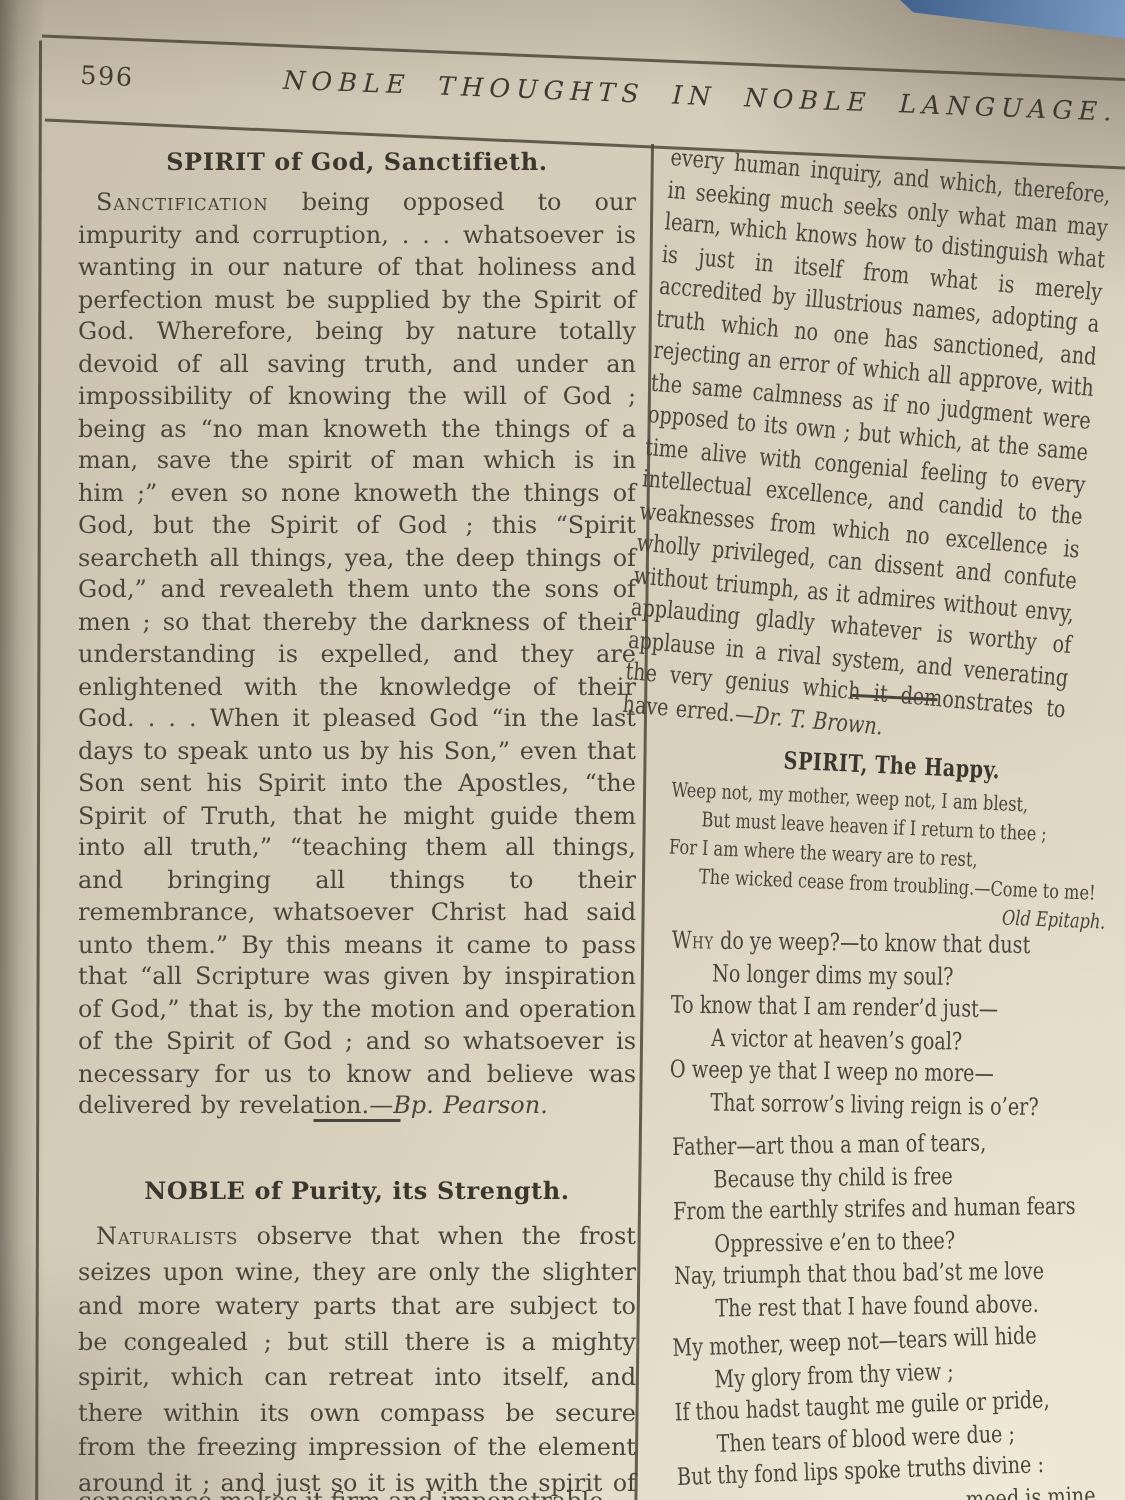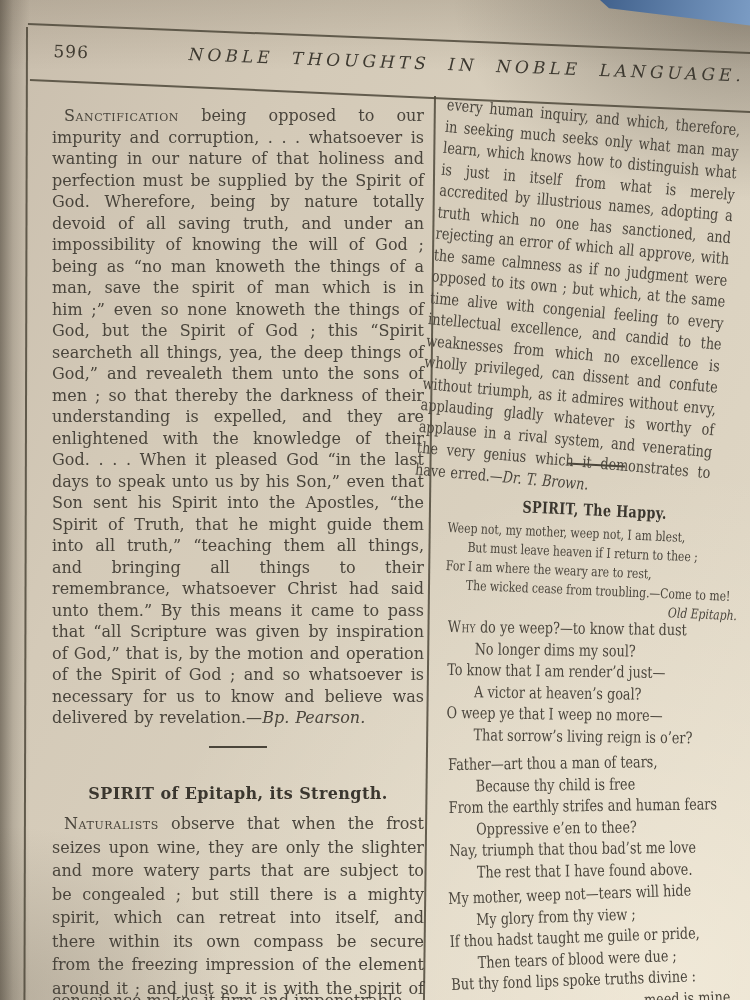--- a/index.html
+++ b/index.html
@@ -76,26 +76,27 @@
   <div class="rule frame-left"></div>
   <div class="rule head-rule"></div>
   <div class="rule col-divider"></div>
 
   <div class="running-head">
     <span class="pagenum">596</span>
     <span class="runtitle">NOBLE THOUGHTS IN NOBLE LANGUAGE.</span>
   </div>
 
   <div class="col-left">
+    <h2 class="art-heading">SPIRIT of God, Sanctifieth.</h2>
     <p class="body-para"><span class="lead">Sanctification</span><span> being opposed to our impurity and corruption, .&nbsp;.&nbsp;. whatsoever is wanting in our nature of that holiness and perfection must be supplied by the Spirit of God. Wherefore, being by nature totally devoid of all saving truth, and under an impossibility of knowing the will of God&nbsp;; being as “no man knoweth the things of a man, save the spirit of man which is in him&nbsp;;” even so none knoweth the things of God, but the Spirit of God&nbsp;; this “Spirit searcheth all things, yea, the deep things of God,” and revealeth them unto the sons of men&nbsp;; so that thereby the darkness of their understanding is expelled, and they are enlightened with the knowledge of their God. .&nbsp;.&nbsp;. When it pleased God “in the last days to speak unto us by his Son,” even that Son sent his Spirit into the Apostles, “the Spirit of Truth, that he might guide them into all truth,” “teaching them all things, and bringing all things to their remembrance, whatsoever Christ had said unto them.” By this means it came to pass that “all Scripture was given by inspiration of God,” that is, by the motion and operation of the Spirit of God&nbsp;; and so whatsoever is necessary for us to know and believe was delivered by revelation.—</span><span class="attr">Bp. Pearson.</span></p>
   </div>
 
   <div class="sec-divider" id="div-left"></div>
 
-  <h2 class="art-heading abs" id="h2-left">SPIRIT of Epitaph, its Strength.</h2>
+  <h2 class="art-heading abs" id="h2-left">NOBLE of Purity, its Strength.</h2>
 
   <p class="body-para abs" id="p2-left"><span class="lead">Naturalists</span><span> observe that when the frost seizes upon wine, they are only the slighter and more watery parts that are subject to be congealed&nbsp;; but still there is a mighty spirit, which can retreat into itself, and there within its own compass be secure from the freezing impression of the element around it&nbsp;; and just so it is with the spirit of man&nbsp;; while a good</span></p>
 
   <div class="abs" id="cut-left">conscience makes it firm and impenetrable</div>
 
   <div class="rblock" id="r-cont">
     <p class="body-para"><span>every human inquiry, and which, therefore, in seeking much seeks only what man may learn, which knows how to distinguish what is just in itself from what is merely accredited by illustrious names, adopting a truth which no one has sanctioned, and rejecting an error of which all approve, with the same calmness as if no judgment were opposed to its own&nbsp;; but which, at the same time alive with congenial feeling to every intellectual excellence, and candid to the weaknesses from which no excellence is wholly privileged, can dissent and confute without triumph, as it admires without envy, applauding gladly whatever is worthy of applause in a rival system, and venerating the very genius which it demonstrates to have erred.—</span><span class="attr">Dr. T. Brown.</span></p>
   </div>
 
   <div class="sec-divider" id="div-right"></div>

